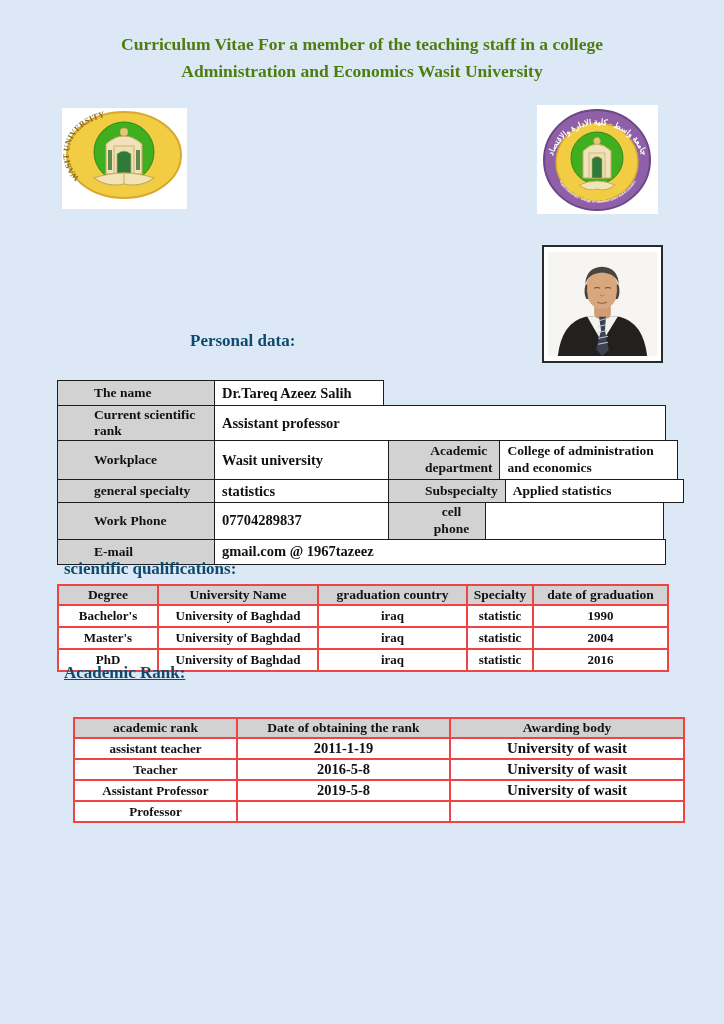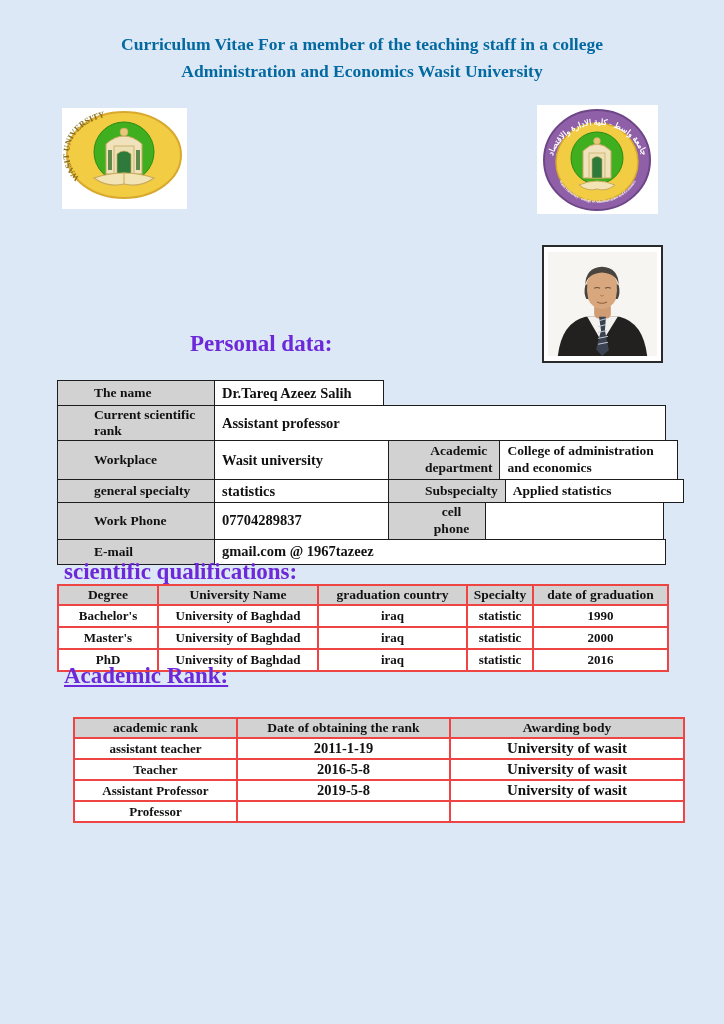--- a/index.html
+++ b/index.html
@@ -5,35 +5,35 @@
   * { margin:0; padding:0; box-sizing:border-box; }
   html,body { background:#c9d6e6; }
   .page {
     position:relative; width:724px; height:1024px;
     background:#dce8f5; overflow:hidden;
     font-family:"Liberation Serif", serif; color:#111;
   }
   
   .title {
     position:absolute; top:31px; left:0; right:0;
-    text-align:center; color:#0369a1; font-weight:bold;
+    text-align:center; color:#4d7c0f; font-weight:bold;
     font-size:17.5px; line-height:1.55;
   }
   
   .imgbox { position:absolute; background:#ffffff; }
   .logo-left-box  { left:62px;  top:108px; width:125px; height:101px; }
   .logo-right-box { left:537px; top:105px; width:121px; height:109px; }
   .photo-box {
     left:542px; top:245px; width:121px; height:118px;
     border:2px solid #2a2a2a; padding:4px;
   }
   .imgbox svg { display:block; width:100%; height:100%; }
   
   .section-heading {
-    position:absolute; color:#6d28d9; font-weight:bold; font-size:23px;
+    position:absolute; color:#0c4a6e; font-weight:bold; font-size:17px;
   }
   .personal-heading { left:190px; top:331px; }
   .qual-heading     { left:64px;  top:559px; }
   .rank-heading     { left:64px;  top:663px; text-decoration:underline; }
   
   .ptable { position:absolute; left:57px; top:381px; width:610px; font-weight:bold; }
   .prow { display:flex; margin-top:-1px; }
   .pcell {
     border:1px solid #1d1d1d; padding:1px 7px;
     display:flex; align-items:center; margin-left:-1px;
@@ -206,21 +206,21 @@
       <td>University of Baghdad</td>
       <td>iraq</td>
       <td>statistic</td>
       <td>1990</td>
     </tr>
     <tr>
       <td>Master's</td>
       <td>University of Baghdad</td>
       <td>iraq</td>
       <td>statistic</td>
-      <td>2000</td>
+      <td>2004</td>
     </tr>
     <tr>
       <td>PhD</td>
       <td>University of Baghdad</td>
       <td>iraq</td>
       <td>statistic</td>
       <td>2016</td>
     </tr>
   </tbody>
     </table>

